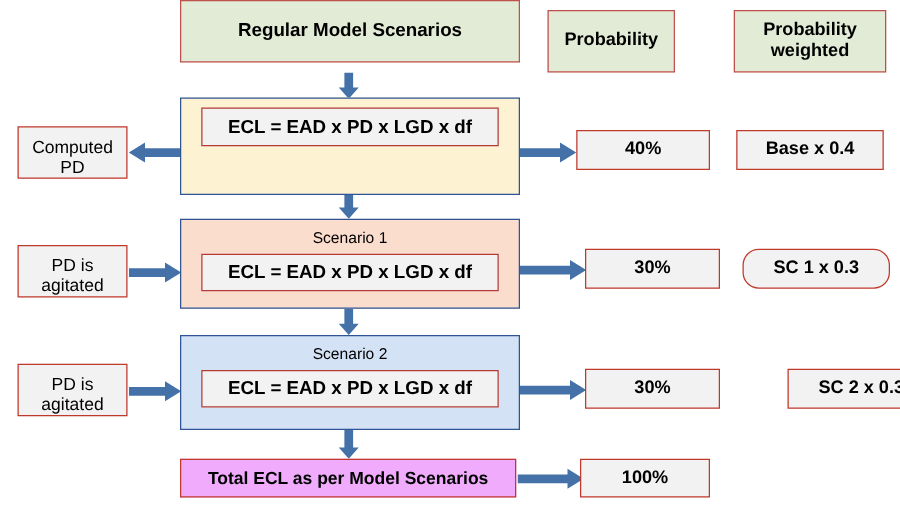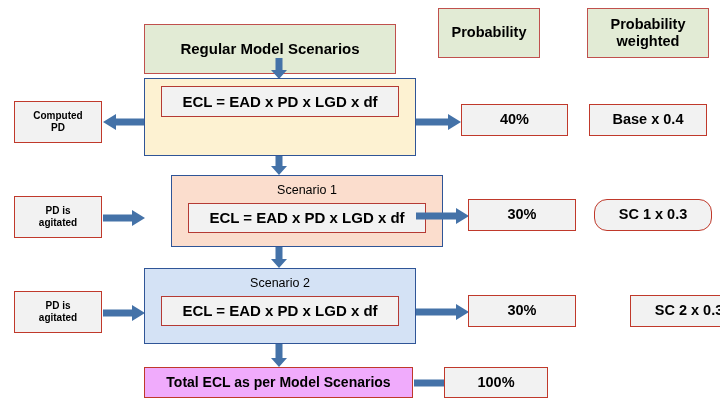--- a/index.html
+++ b/index.html
@@ -60,37 +60,37 @@
     justify-content: center;
     color: #000;
   }
   
   .val {
     background: #f2f2f2;
     border: 1.5px solid #c0392b;
     font-size: 13.5px;
   }
   .val-bold { font-weight: bold; font-size: 14.5px; text-align: right; }
-  .val-plain { font-weight: bold; font-size: 10px; }
+  .val-plain { font-weight: normal; font-size: 14px; align-items: flex-end; }
   .val-total {
     background: #f0abfc;
     border: 1.5px solid #c0392b;
     font-weight: bold;
     font-size: 14px;
   }
   
   .arrow { position: absolute; }
   .arrow svg { display: block; }
 </style>
 </head>
 <body>
 
 <div id="canvas">
 
-  <div class="box hdr hdr-wide" style="left:144px; top:24px; width:252px; height:50px;">Regular Model Scenarios</div>
+  <div class="box hdr hdr-wide" style="left:144px; top:0; width:272px; height:50px;">Regular Model Scenarios</div>
 
   <div class="box hdr" style="left:438px; top:8px; width:102px; height:50px;">Probability</div>
 
   <div class="box hdr" style="left:587px; top:8px; width:122px; height:50px; padding:0 6px;">Probability weighted</div>
 
   <div class="arrow" style="left:268px; top:58px;">
     <svg width="22" height="22" viewBox="0 0 22 22">
       <path d="M7.5 0 H14.5 V12 H19 L11 21 L3 12 H7.5 Z" fill="#4472a8"></path>
     </svg>
   </div>
@@ -134,21 +134,21 @@
       <span>agitated</span>
     </span>
   </div>
 
   <div class="arrow" style="left:103px; top:209px;">
     <svg width="42" height="18" viewBox="0 0 42 18">
       <path d="M0 5.5 H29 V1 L42 9 L29 17 V12.5 H0 Z" fill="#4472a8"></path>
     </svg>
   </div>
 
-  <div class="box scenario sc-one" style="left:144px; top:175px; width:272px; height:72px;margin-left:27px;">
+  <div class="box scenario sc-one" style="left:144px; top:175px; width:272px; height:72px;">
     <div class="sc-title">Scenario 1</div>
     <div class="ecl" style="width:238px; height:30px;">ECL = EAD x PD x LGD x df</div>
   </div>
 
   <div class="arrow" style="left:416px; top:207px;">
     <svg width="53" height="18" viewBox="0 0 53 18">
       <path d="M0 5.5 H40 V1 L53 9 L40 17 V12.5 H0 Z" fill="#4472a8"></path>
     </svg>
   </div>
 
@@ -197,16 +197,16 @@
   </div>
 
   <div class="box val-total" style="left:144px; top:367px; width:269px; height:31px;">Total ECL as per Model Scenarios</div>
 
   <div class="arrow" style="left:414px; top:374px;">
     <svg width="53" height="18" viewBox="0 0 53 18">
       <path d="M0 5.5 H40 V1 L53 9 L40 17 V12.5 H0 Z" fill="#4472a8"></path>
     </svg>
   </div>
 
-  <div class="box val val-bold" style="left:444px; top:367px; width:104px; height:31px;">100%</div>
+  <div class="box val val-bold" style="left:464px; top:367px; width:104px; height:31px;">100%</div>
 
 
 </div>
 
 </body></html>

